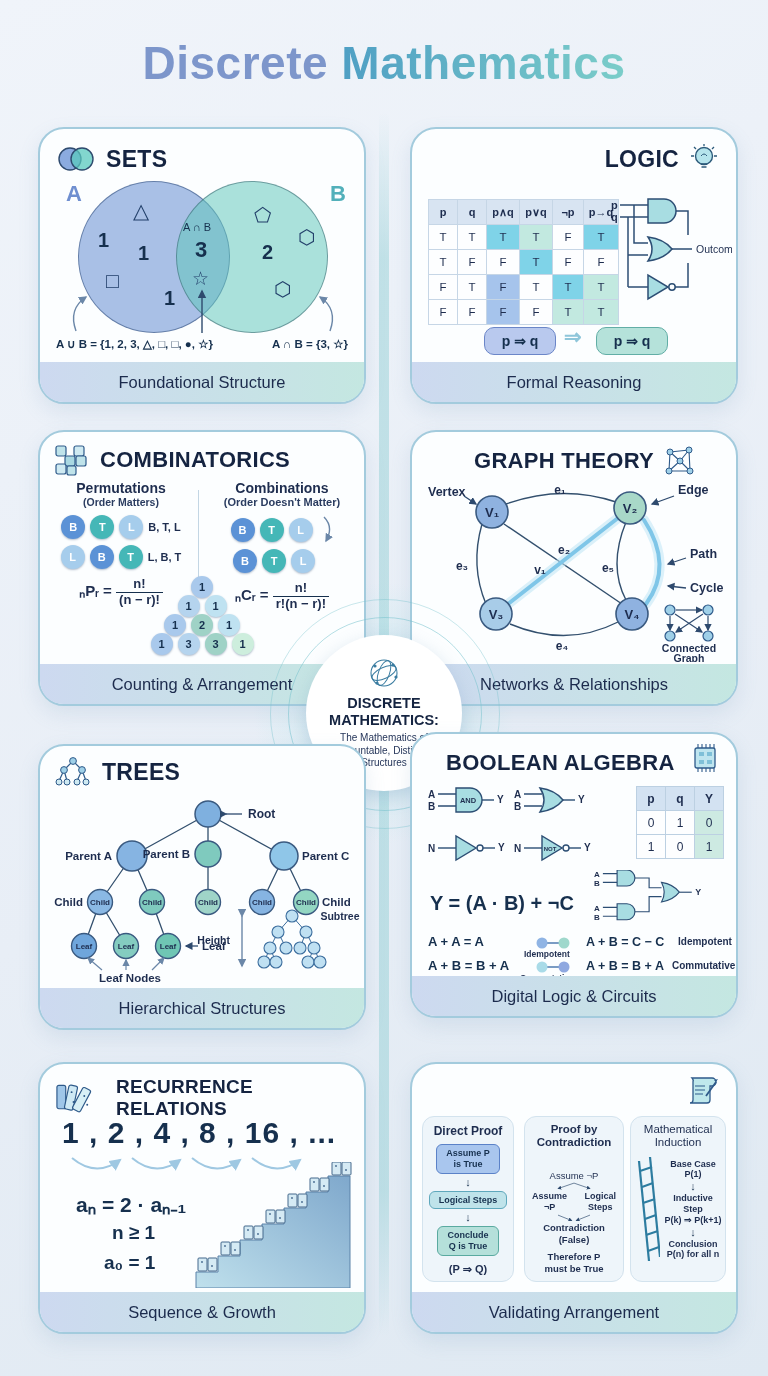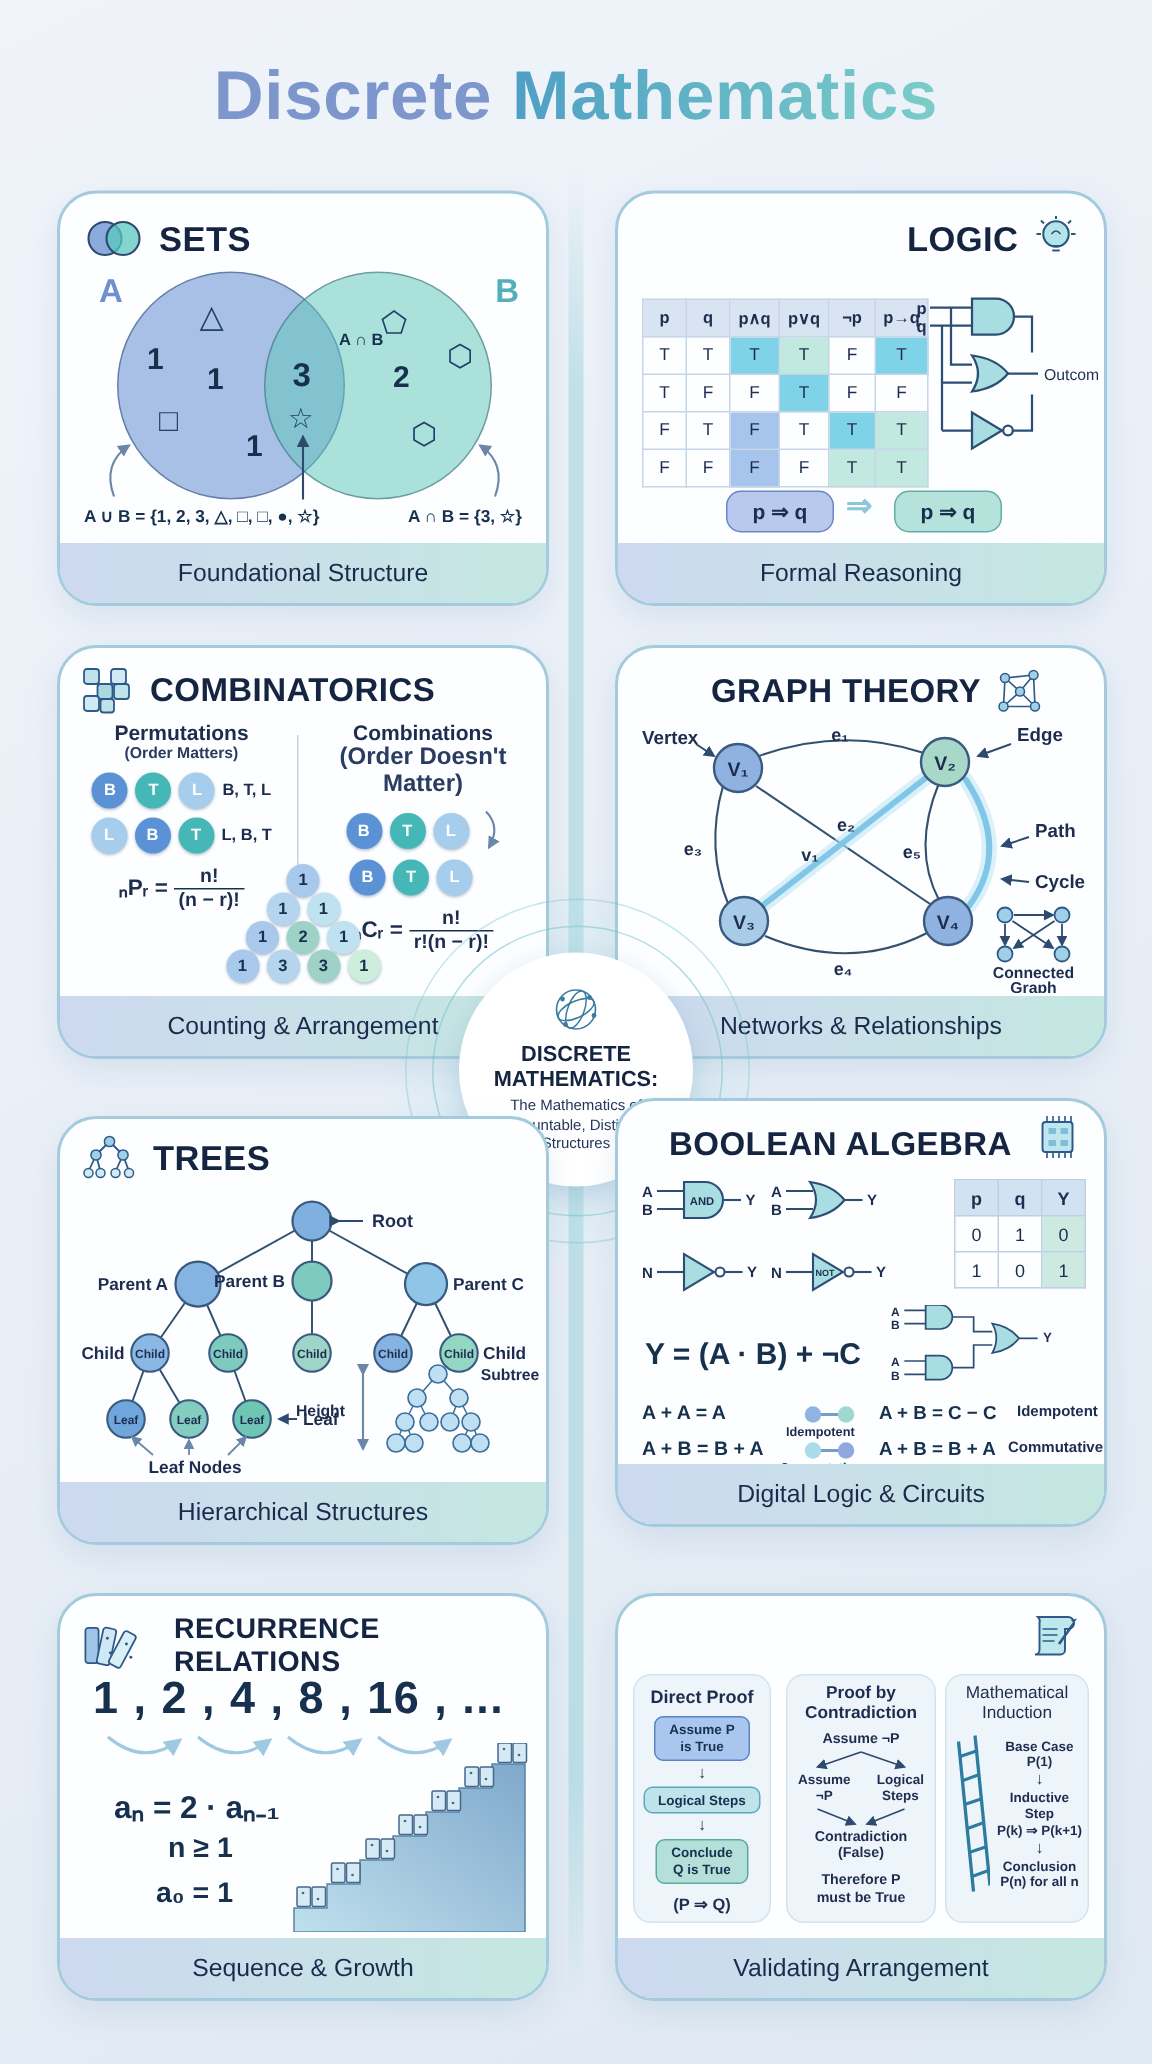--- a/index.html
+++ b/index.html
@@ -82,21 +82,21 @@
     </div>
     <span class="abs" style="left:26px;top:52px;font-size:22px;font-weight:700;color:#6f8fd0;">A</span>
     <span class="abs" style="right:18px;top:52px;font-size:22px;font-weight:700;color:#52b0ba;">B</span>
     <div class="abs" style="left:38px;top:52px;width:150px;height:150px;border-radius:50%;background:rgba(108,146,212,.58);border:1px solid rgba(45,75,120,.55);"></div>
     <div class="abs" style="left:136px;top:52px;width:150px;height:150px;border-radius:50%;background:rgba(94,198,186,.52);border:1px solid rgba(45,90,100,.5);"></div>
     <span class="abs" style="left:93px;top:70px;font-size:21px;color:#23406b;">△</span>
     <span class="abs" style="left:58px;top:100px;font-size:20px;font-weight:700;color:#16304e;">1</span>
     <span class="abs" style="left:98px;top:113px;font-size:20px;font-weight:700;color:#16304e;">1</span>
     <span class="abs" style="left:66px;top:140px;font-size:21px;color:#23406b;">□</span>
     <span class="abs" style="left:124px;top:158px;font-size:20px;font-weight:700;color:#16304e;">1</span>
-    <span class="abs" style="left:143px;top:92px;font-size:11px;font-weight:700;color:#16304e;margin-left:43px;">A ∩ B</span>
+    <span class="abs" style="left:143px;top:92px;font-size:11px;font-weight:400;color:#16304e;">A ∩ B</span>
     <span class="abs" style="left:155px;top:108px;font-size:22px;font-weight:700;color:#16304e;">3</span>
     <span class="abs" style="left:152px;top:138px;font-size:19px;color:#23406b;">☆</span>
     <span class="abs" style="left:214px;top:74px;font-size:20px;color:#23406b;">⬠</span>
     <span class="abs" style="left:222px;top:112px;font-size:20px;font-weight:700;color:#16304e;">2</span>
     <span class="abs" style="left:258px;top:96px;font-size:20px;color:#23406b;">⬡</span>
     <span class="abs" style="left:234px;top:148px;font-size:20px;color:#23406b;">⬡</span>
     <svg class="abs" style="left:0;top:148px;" width="324" height="62" viewBox="0 0 324 62">
       <path d="M36,54 Q28,32 46,20" fill="none" stroke="#6b87a8" stroke-width="1.4" marker-end="url(#mGray)"></path>
       <line x1="162" y1="56" x2="162" y2="14" stroke="#2e4a6e" stroke-width="1.4" marker-end="url(#mNavy)"></line>
       <path d="M290,54 Q298,32 280,20" fill="none" stroke="#6b87a8" stroke-width="1.4" marker-end="url(#mGray)"></path>
@@ -210,21 +210,21 @@
         <span>ₙPᵣ =</span>
         <span class="frac">
             <span>n!</span>
             <span class="den">(n − r)!</span>
           </span>
       </div>
     </div>
 
     <div class="abs" style="left:166px;top:48px;width:152px;text-align:center;">
       <div style="font-size:14px;font-weight:700;">Combinations</div>
-      <div style="font-size:16px;font-weight:700;color:#2a3c60;">(Order Doesn't Matter)</div>
+      <div style="font-size:11px;font-weight:700;color:#2a3c60;">(Order Doesn't Matter)</div>
       <div class="crow" style="margin-top:7px;">
         <span class="circ" style="width:24px;height:24px;font-size:11px;background:#5b92d6;">B</span>
         <span class="circ" style="width:24px;height:24px;font-size:11px;background:#45b7b7;">T</span>
         <span class="circ" style="width:24px;height:24px;font-size:11px;background:#a6cdec;">L</span>
         <svg width="14" height="30" viewBox="0 0 14 30" style="margin-left:2px">
             <path d="M4,2 q10,10 2,24" fill="none" stroke="#6b87a8" stroke-width="1.4" marker-end="url(#mGray)"></path>
           </svg>
       </div>
       <div class="crow" style="margin-top:4px;margin-right:16px;">
         <span class="circ" style="width:24px;height:24px;font-size:11px;background:#5b92d6;">B</span>
@@ -594,21 +594,21 @@
           <div>Q is True</div>
       </div>
       <div style="font-size:11px;font-weight:700;margin-top:4px;">(P ⇒ Q)</div>
     </div>
 
     <div class="card" style="left:112px;top:52px;width:100px;height:166px;padding:6px 3px;gap:1px;">
       <div style="font-size:11.5px;font-weight:700;line-height:1.15;text-align:center;">
         <div>Proof by</div>
         <div>Contradiction</div>
       </div>
-      <div style="font-size:9.5px;font-weight:700;margin-top:4px;">Assume ¬P</div>
+      <div style="font-size:9.5px;font-weight:400;margin-top:20px;">Assume ¬P</div>
       <svg width="86" height="14" viewBox="0 0 86 14">
         <line x1="43" y1="2" x2="14" y2="12" stroke="#2e4a6e" stroke-width="1.2" marker-end="url(#mNavy)"></line>
         <line x1="43" y1="2" x2="72" y2="12" stroke="#2e4a6e" stroke-width="1.2" marker-end="url(#mNavy)"></line>
       </svg>
       <div style="display:flex;width:100%;justify-content:space-between;padding:0 4px;box-sizing:border-box;">
         <div style="font-size:9px;font-weight:700;text-align:center;line-height:1.2;">
           <div>Assume</div>
           <div>¬P</div>
         </div>
         <div style="font-size:9px;font-weight:700;text-align:center;line-height:1.2;">

